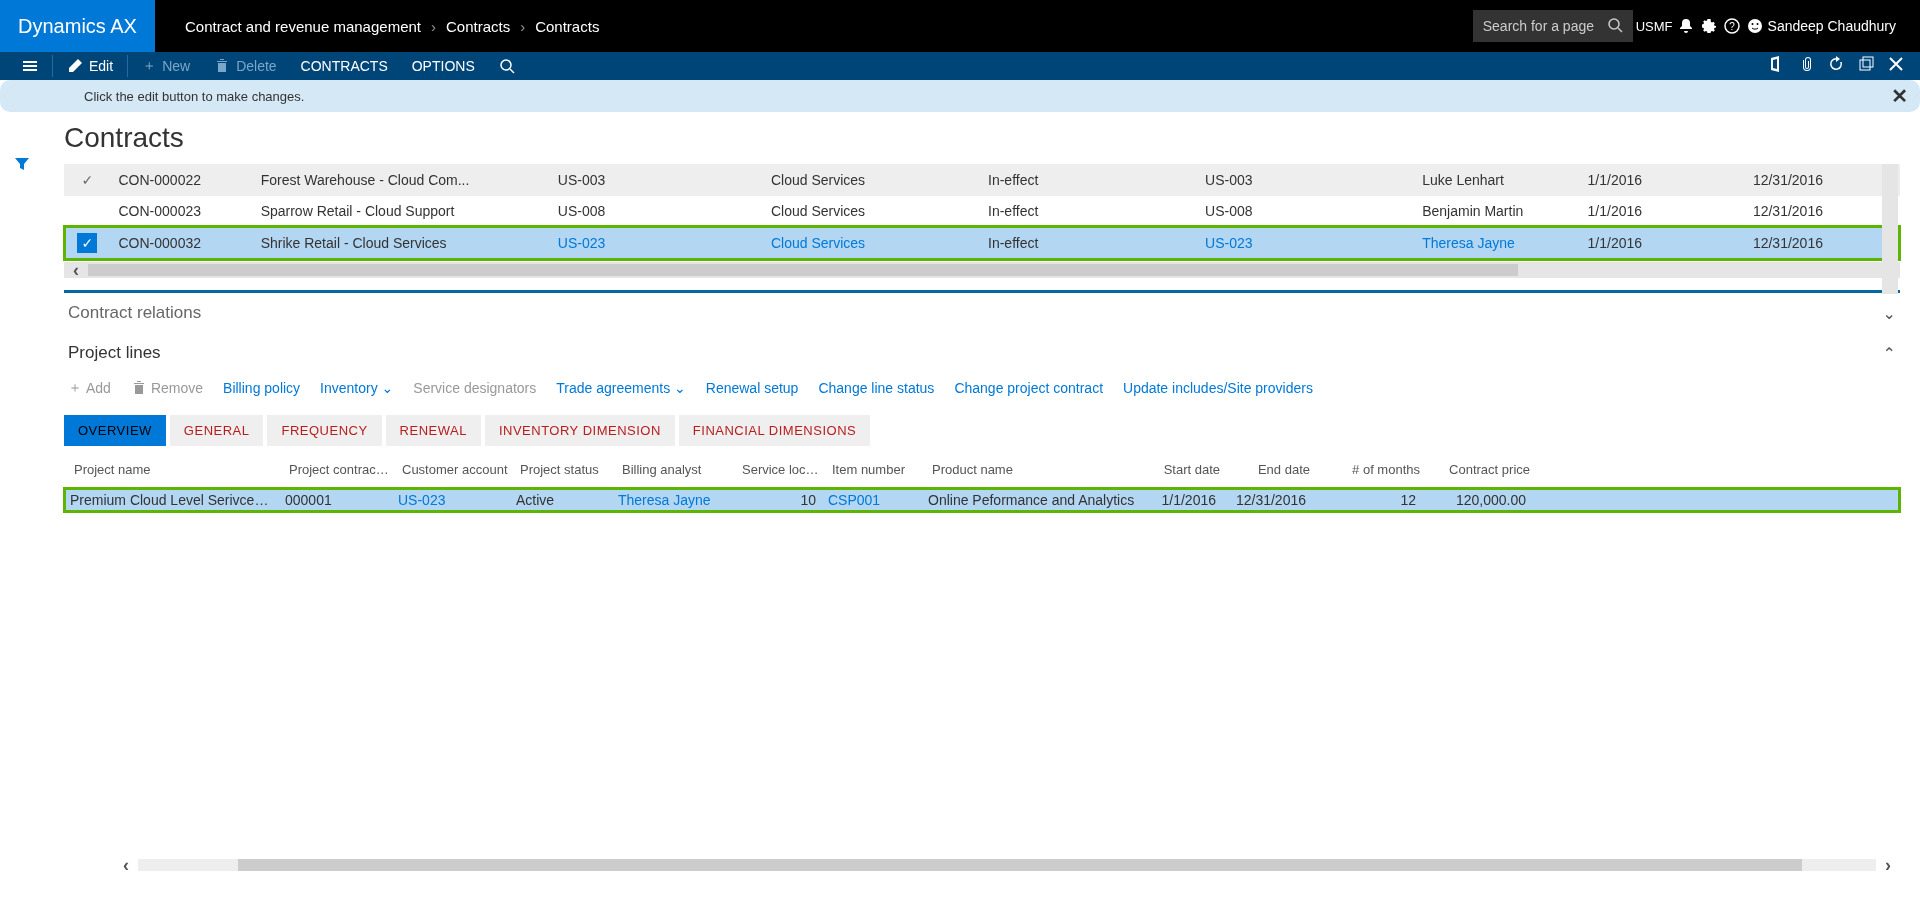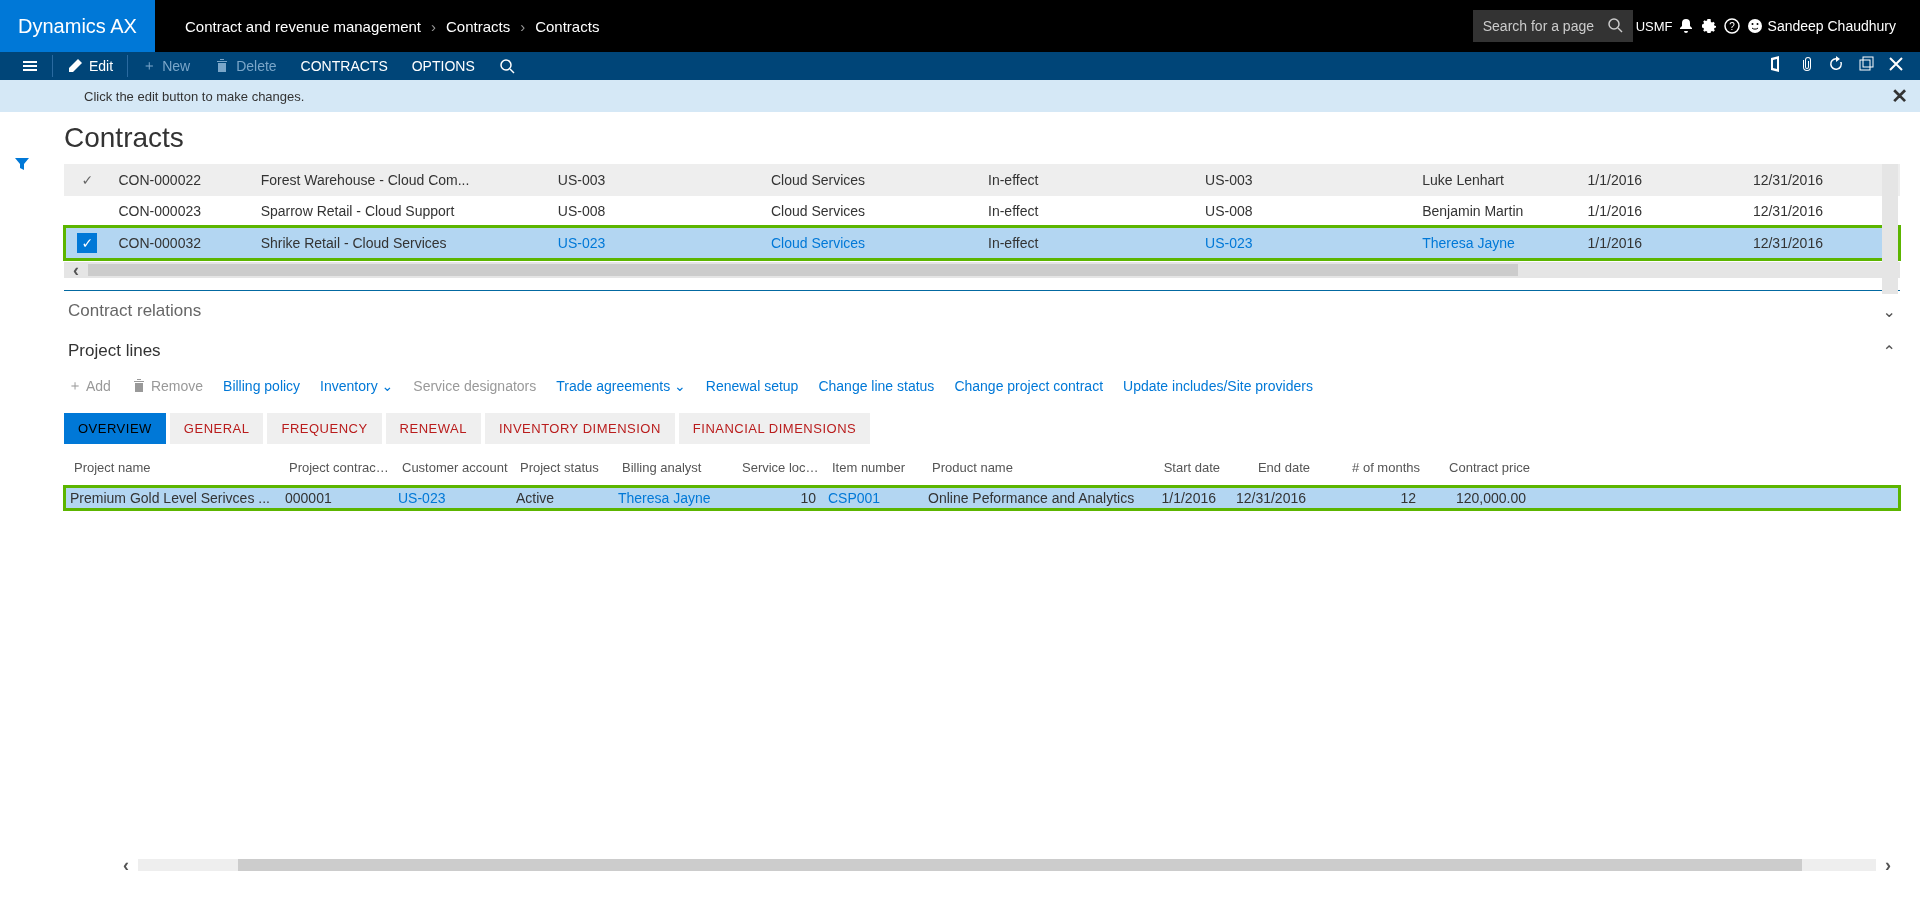--- a/index.html
+++ b/index.html
@@ -18,21 +18,21 @@
 
   
   .toolbar { height: 28px; background: #004578; color: #fff; display: flex; align-items: center; padding: 10px 10px; }
   .tb-btn { display: flex; align-items: center; gap: 6px; padding: 0 12px; height: 100%; cursor: pointer; font-size: 14px; }
   .tb-btn.disabled { color: #7aa6c9; }
   .tb-sep { width: 1px; height: 22px; background: #2a6aa0; margin: 0 2px; }
   .toolbar-right { margin-left: auto; display: flex; align-items: center; gap: 14px; padding-right: 6px; }
   .tbr-icon { font-size: 16px; cursor: pointer; }
 
   
-  .infobar { height: 32px; background: #d5e8f6; display: flex; align-items: center; padding: 0 20px 0 84px; font-size: 13px; color: #333; position: relative; }
+  .infobar { height: 32px; background: #d5e8f6; display: flex; align-items: center; padding: 0 20px 0 84px; font-size: 13px; color: #333; position: relative; border-radius: 10px; }
   .infobar .close-x { position: absolute; right: 12px; font-size: 20px; font-weight: bold; cursor: pointer; }
 
   
   .main { display: flex; height: calc(100vh - 124px); }
   .left-rail { width: 44px; background: #fff; display: flex; flex-direction: column; align-items: center; padding-top: 44px; }
   .filter-icon { color: #0078d7; font-size: 16px; }
   .content { flex: 1; padding: 10px 20px 0 20px; overflow: hidden; position: relative; }
   .page-title { font-size: 28px; font-weight: 300; margin-bottom: 10px; }
 
   
@@ -46,21 +46,21 @@
   .check-mark { color: #666; font-size: 14px; }
   .check-mark.sel { background: #0078d7; color: #fff; display: inline-block; width: 20px; height: 20px; line-height: 20px; }
   .link-cell { color: #0078d7; cursor: pointer; }
   .grid-scroll { height: 16px; background: #e5e5e5; display: flex; align-items: center; margin-top: 2px; }
   .grid-scroll .arrow-l, .grid-scroll .arrow-r { width: 24px; text-align: center; font-size: 18px; color: #555; cursor: pointer; font-weight: bold; }
   .grid-scroll .track { flex: 1; height: 12px; background: #e5e5e5; position: relative; }
   .grid-scroll .thumb { position: absolute; left: 0; height: 12px; background: #ccc; }
   .vscroll { position: absolute; right: 2px; top: 0; width: 16px; height: 130px; background: #e5e5e5; }
 
   
-  .section-header { display: flex; align-items: center; padding: 10px 4px; border-top: 1px solid #0369a1; margin-top: 12px; }
+  .section-header { display: flex; align-items: center; padding: 10px 4px; border-top: 3px solid #0369a1; margin-top: 12px; }
   .section-title { font-size: 17px; color: #666; font-weight: 400; }
   .section-chevron { margin-left: auto; font-size: 16px; color: #555; cursor: pointer; }
 
   .line-toolbar { display: flex; align-items: center; gap: 20px; padding: 6px 4px; font-size: 14px; }
   .lt-btn { display: flex; align-items: center; gap: 4px; cursor: pointer; }
   .lt-btn.disabled { color: #999; }
   .lt-link { color: #0078d7; cursor: pointer; }
 
   
   .tabs { display: flex; gap: 4px; margin-top: 12px; }
@@ -320,21 +320,21 @@
       <div class="col-sl" style="text-align:left">Service locati...</div>
       <div class="col-in">Item number</div>
       <div class="col-prn">Product name</div>
       <div class="col-sd">Start date</div>
       <div class="col-ed">End date</div>
       <div class="col-nm"># of months</div>
       <div class="col-cp">Contract price</div>
     </div>
 
     <div class="lines-row">
-      <div class="col-pn">Premium Gold Level Serivces ...</div>
+      <div class="col-pn">Premium Cloud Level Serivces ...</div>
       <div class="col-pcid">000001</div>
       <div class="col-ca link-cell">US-023</div>
       <div class="col-ps">Active</div>
       <div class="col-ba link-cell">Theresa Jayne</div>
       <div class="col-sl">10</div>
       <div class="col-in link-cell">CSP001</div>
       <div class="col-prn">Online Peformance and Analytics</div>
       <div class="col-sd">1/1/2016</div>
       <div class="col-ed">12/31/2016</div>
       <div class="col-nm">12</div>

